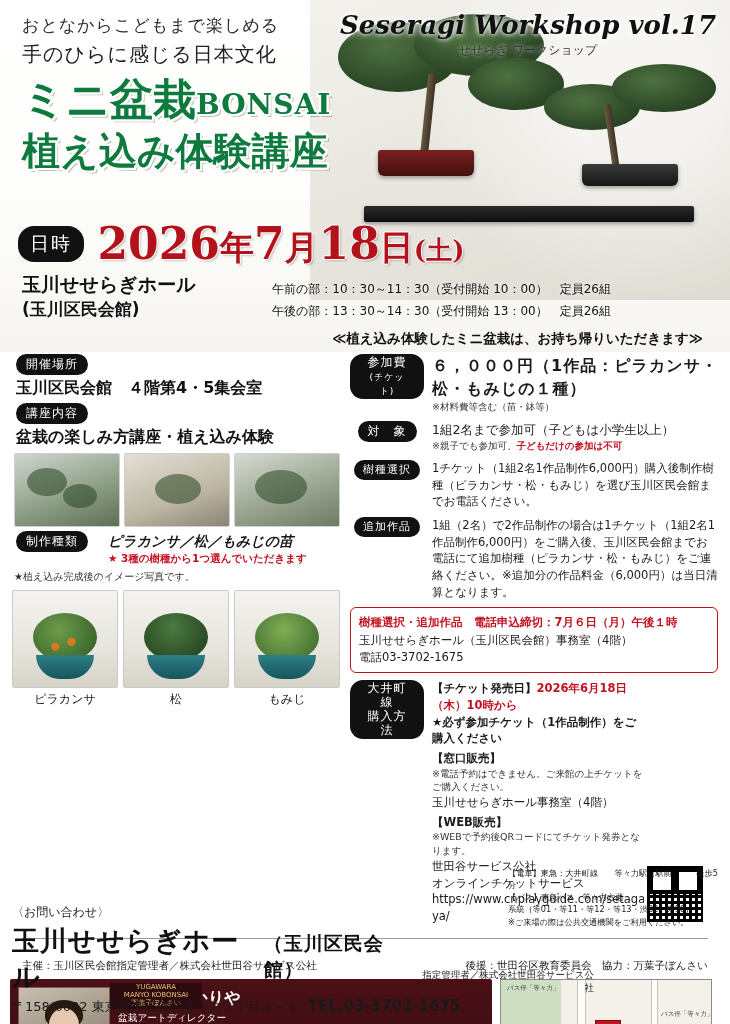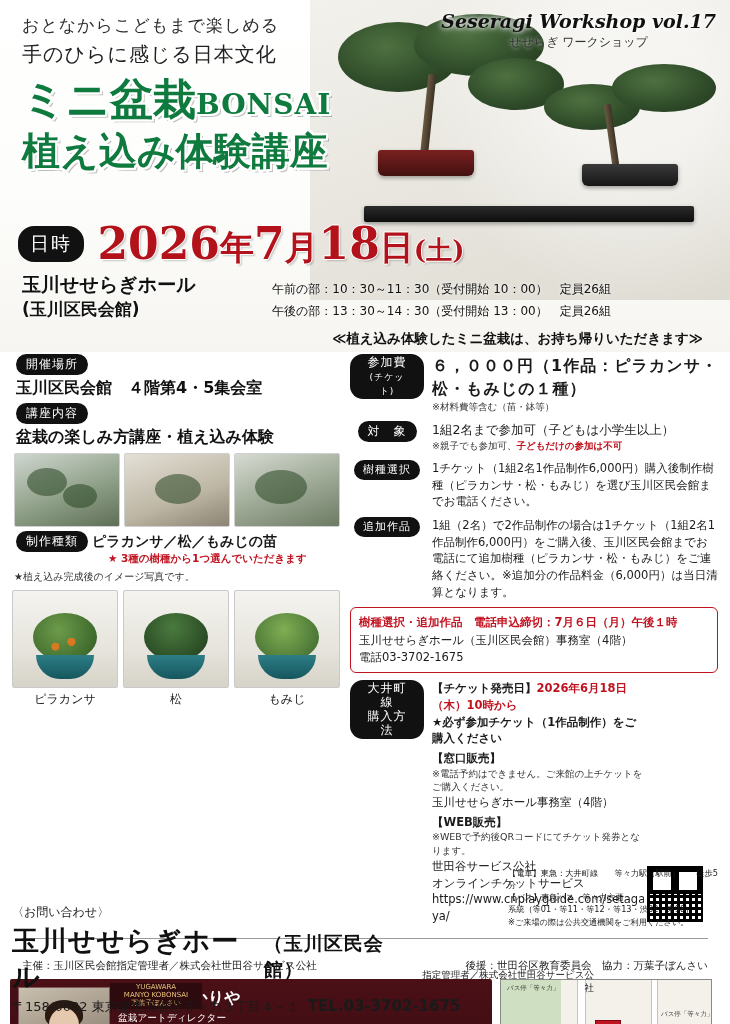--- a/index.html
+++ b/index.html
@@ -65,21 +65,21 @@
       2px 0 0 #fff, -2px 0 0 #fff, 0 2px 0 #fff, 0 -2px 0 #fff,
       2px 2px 0 #fff, -2px -2px 0 #fff, 2px -2px 0 #fff, -2px 2px 0 #fff,
       3px 3px 0 rgba(0,0,0,.25);
   }
   .ht-main .bonsai-en { font-size: 28px; letter-spacing: 1px; }
   .ht-main2 { font-size: 38px; }
 
   .vol-box { position: absolute; right: 14px; top: 10px; text-align: center; }
   .vol-en {
     font-family: "DejaVu Serif","Liberation Serif",serif;
-    font-style: italic; font-weight: 700; font-size: 19px; color: #111;
+    font-style: italic; font-weight: 700; font-size: 26px; color: #111;
     text-shadow: 0 0 4px #fff,0 0 8px #fff;
   }
   .vol-jp { font-size: 12px; color: #333; margin-top: 2px; text-shadow:0 0 4px #fff; }
 
   
   .datebar { position: absolute; left: 18px; top: 222px; width: 530px; height: 44px; }
   .date-tag {
     display:inline-block; background:#111; color:#fff; font-size:19px;
     padding: 5px 12px; border-radius: 16px; vertical-align: middle;
     letter-spacing: 2px;
@@ -333,23 +333,23 @@
             <div class="leafy" style="left:48px;top:30px;width:34px;height:24px;"></div>
           </div>
           <div class="ph b">
             <div class="leafy" style="left:30px;top:20px;width:46px;height:30px;"></div>
           </div>
           <div class="ph c">
             <div class="leafy" style="left:20px;top:16px;width:52px;height:34px;"></div>
           </div>
         </div>
 
-        <div style="margin-left:4px;margin-top:2px;display:flex;align-items:center;gap:0;">
+        <div style="margin-left:4px;margin-top:2px;display:flex;align-items:center;gap:16px;">
           <span class="tag">制作種類</span>
-          <span class="blk-sub" style="font-size:14px;">ピラカンサ／松／もみじの苗</span>
+          <span class="blk-sub" style="font-size:14px;font-style:italic;">ピラカンサ／松／もみじの苗</span>
         </div>
         <div style="margin-left:96px;font-size:10.5px;color:#c1121f;font-weight:700;">★ 3種の樹種から1つ選んでいただきます</div>
 
         <div class="note-small">★植え込み完成後のイメージ写真です。</div>
 
         <div class="species-photos">
           <div class="sp pyra">
             <div class="img">
               <div class="canopy"></div>
                 <div class="bowl"></div>

